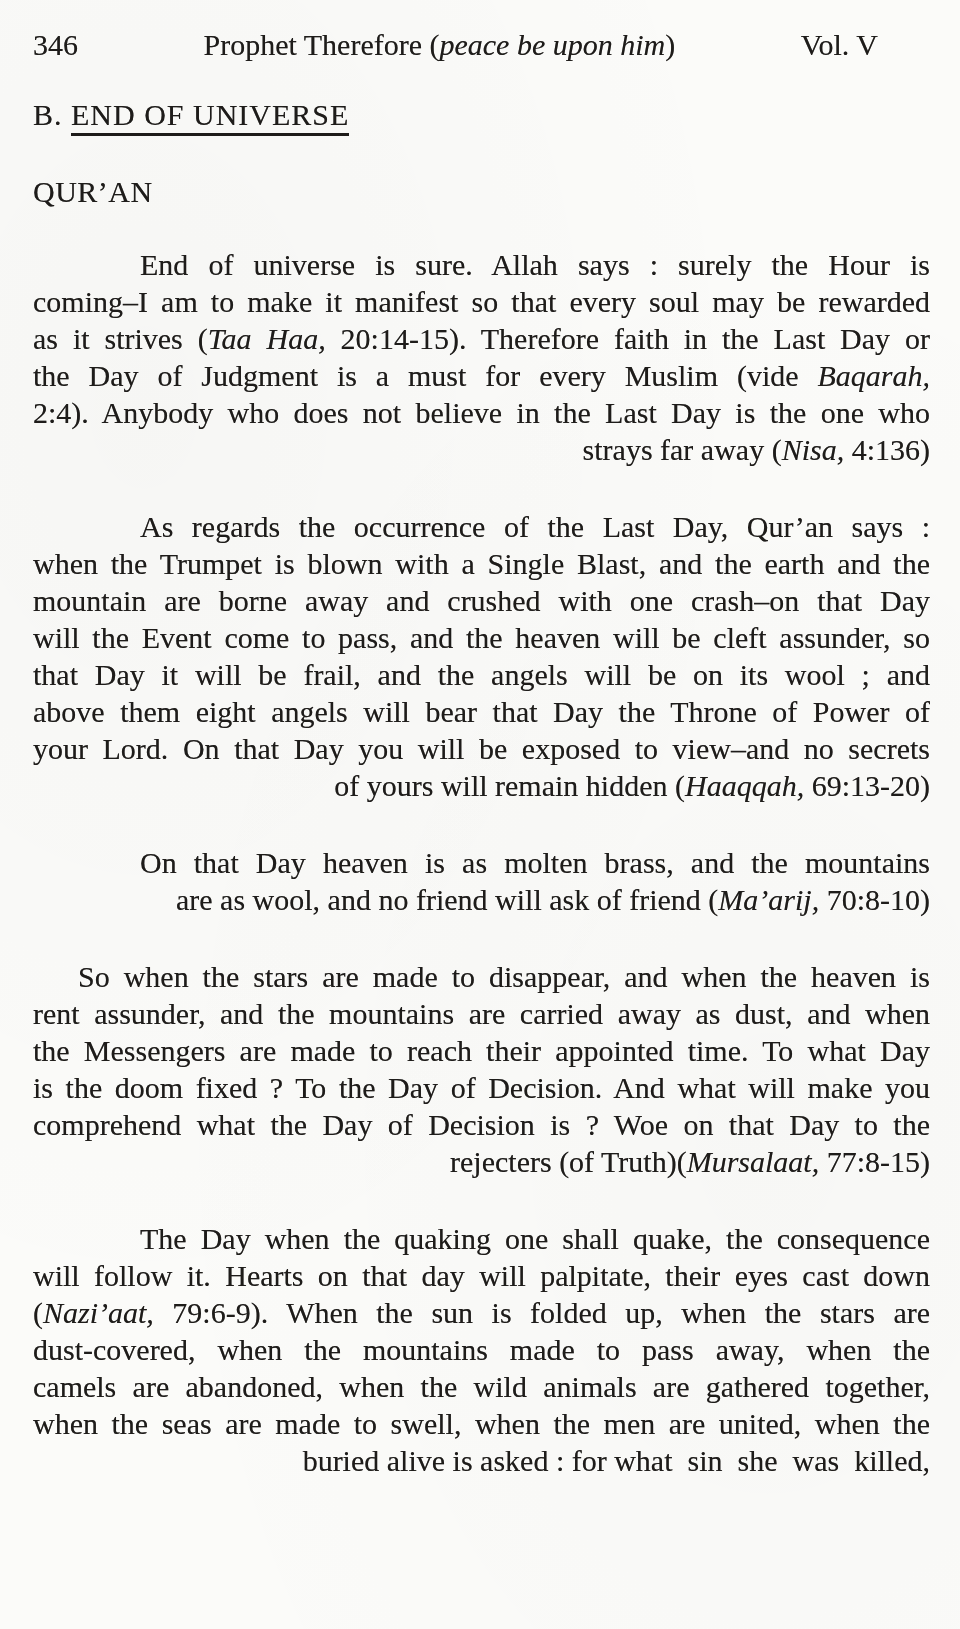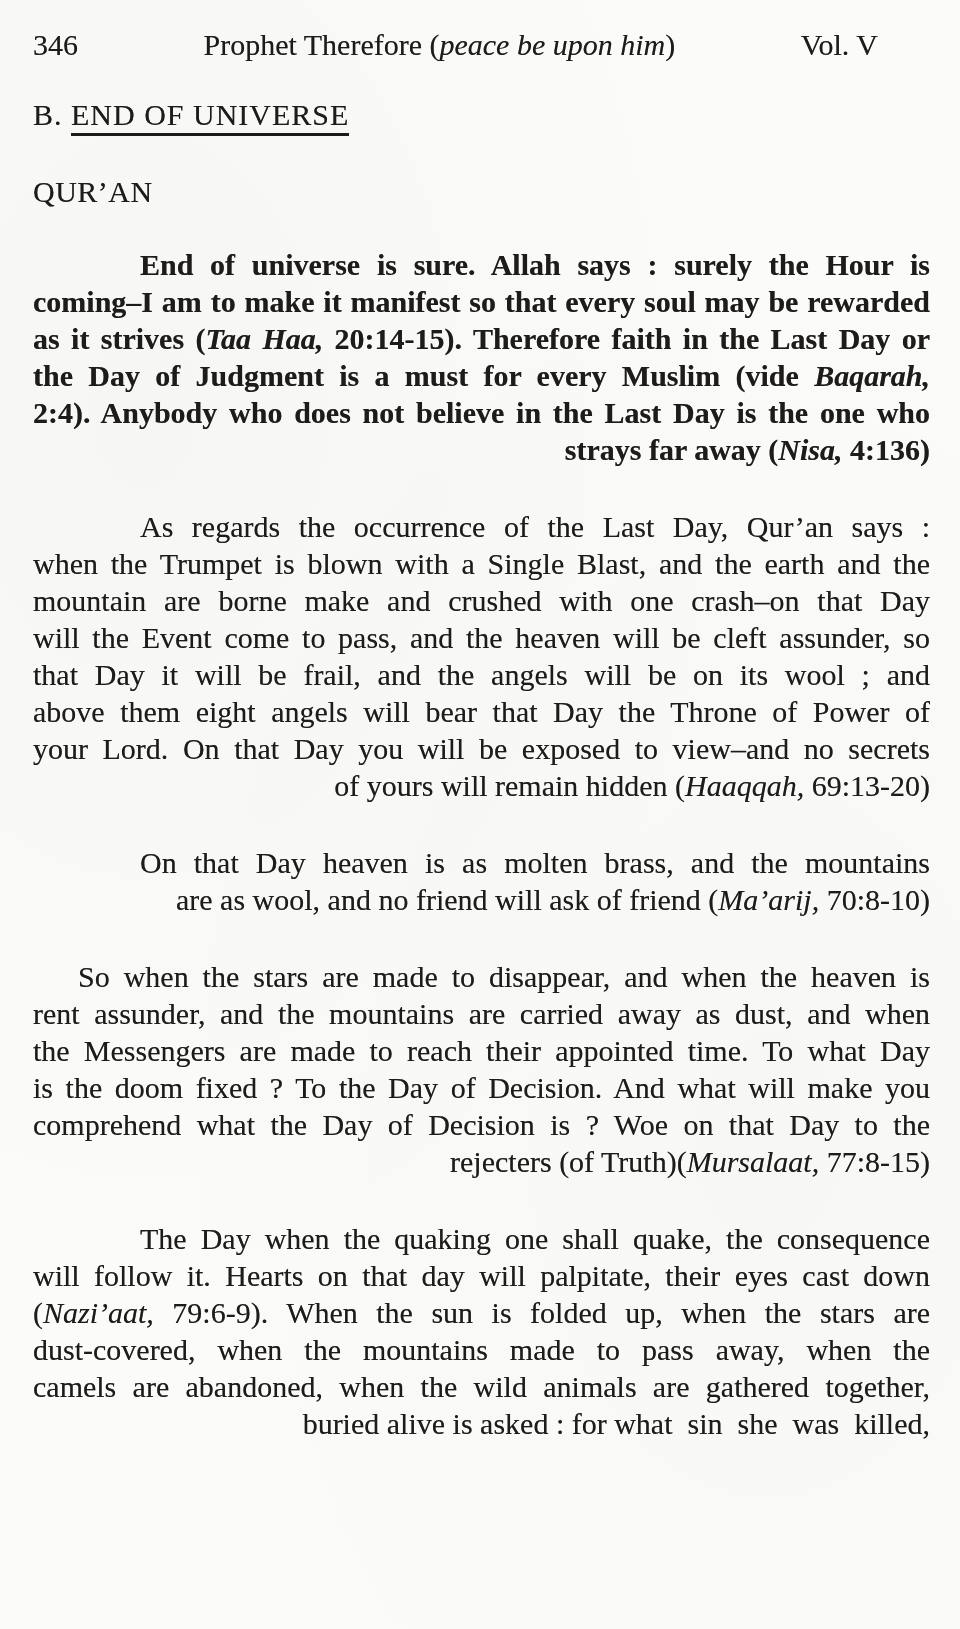--- a/index.html
+++ b/index.html
@@ -47,21 +47,21 @@
     line-height: 37px;
     font-weight: normal;
     letter-spacing: 0.5px;
   }
   .content {
     margin-top: 36px;
     font-size: 30px;
     line-height: 37px;
   }
   .para { margin-top: 40px; }
-  .para:first-child { margin-top: 8px; font-weight: bold; }
+  .para:first-child { margin-top: 8px; }
   .line { text-align: right; }
   .line.fill {
     text-align: justify;
     text-align-last: justify;
   }
   i { font-style: italic; }
 </style>
 </head>
 <body>
 
@@ -82,21 +82,21 @@
         <div class="line fill" style="text-indent: 107px;"><span>End of universe is sure. Allah says : surely the Hour is</span></div>
         <div class="line fill"><span>coming–I am to make it manifest so that every soul may be rewarded</span></div>
         <div class="line fill"><span>as it strives (</span><i>Taa Haa,</i><span> 20:14-15). Therefore faith in the Last Day or</span></div>
         <div class="line fill"><span>the Day of Judgment is a must for every Muslim (vide </span><i>Baqarah,</i></div>
         <div class="line fill"><span>2:4). Anybody who does not believe in the Last Day is the one who</span></div>
         <div class="line"><span>strays far away (</span><i>Nisa,</i><span> 4:136)</span></div>
       </div>
       <div class="para">
         <div class="line fill" style="text-indent: 107px;"><span>As regards the occurrence of the Last Day, Qur’an says :</span></div>
         <div class="line fill"><span>when the Trumpet is blown with a Single Blast, and the earth and the</span></div>
-        <div class="line fill"><span>mountain are borne make and crushed with one crash–on that Day</span></div>
+        <div class="line fill"><span>mountain are borne away and crushed with one crash–on that Day</span></div>
         <div class="line fill"><span>will the Event come to pass, and the heaven will be cleft assunder, so</span></div>
         <div class="line fill"><span>that Day it will be frail, and the angels will be on its wool ; and</span></div>
         <div class="line fill"><span>above them eight angels will bear that Day the Throne of Power of</span></div>
         <div class="line fill"><span>your Lord. On that Day you will be exposed to view–and no secrets</span></div>
         <div class="line"><span>of yours will remain hidden (</span><i>Haaqqah,</i><span> 69:13-20)</span></div>
       </div>
       <div class="para">
         <div class="line fill" style="text-indent: 107px;"><span>On that Day heaven is as molten brass, and the mountains</span></div>
         <div class="line"><span>are as wool, and no friend will ask of friend (</span><i>Ma’arij,</i><span> 70:8-10)</span></div>
       </div>
@@ -107,17 +107,18 @@
         <div class="line fill"><span>is the doom fixed ? To the Day of Decision. And what will make you</span></div>
         <div class="line fill"><span>comprehend what the Day of Decision is ? Woe on that Day to the</span></div>
         <div class="line"><span>rejecters (of Truth)(</span><i>Mursalaat,</i><span> 77:8-15)</span></div>
       </div>
       <div class="para">
         <div class="line fill" style="text-indent: 107px;"><span>The Day when the quaking one shall quake, the consequence</span></div>
         <div class="line fill"><span>will follow it. Hearts on that day will palpitate, their eyes cast down</span></div>
         <div class="line fill"><span>(</span><i>Nazi’aat,</i><span> 79:6-9). When the sun is folded up, when the stars are</span></div>
         <div class="line fill"><span>dust-covered, when the mountains made to pass away, when the</span></div>
         <div class="line fill"><span>camels are abandoned, when the wild animals are gathered together,</span></div>
+        <div class="line fill"><span>when the seas are made to swell, when the men are united, when the</span></div>
         <div class="line"><span>buried alive is asked : for what&nbsp; sin&nbsp; she&nbsp; was&nbsp; killed,</span></div>
       </div>
     </div>
 
 </div>
 
 </body></html>

